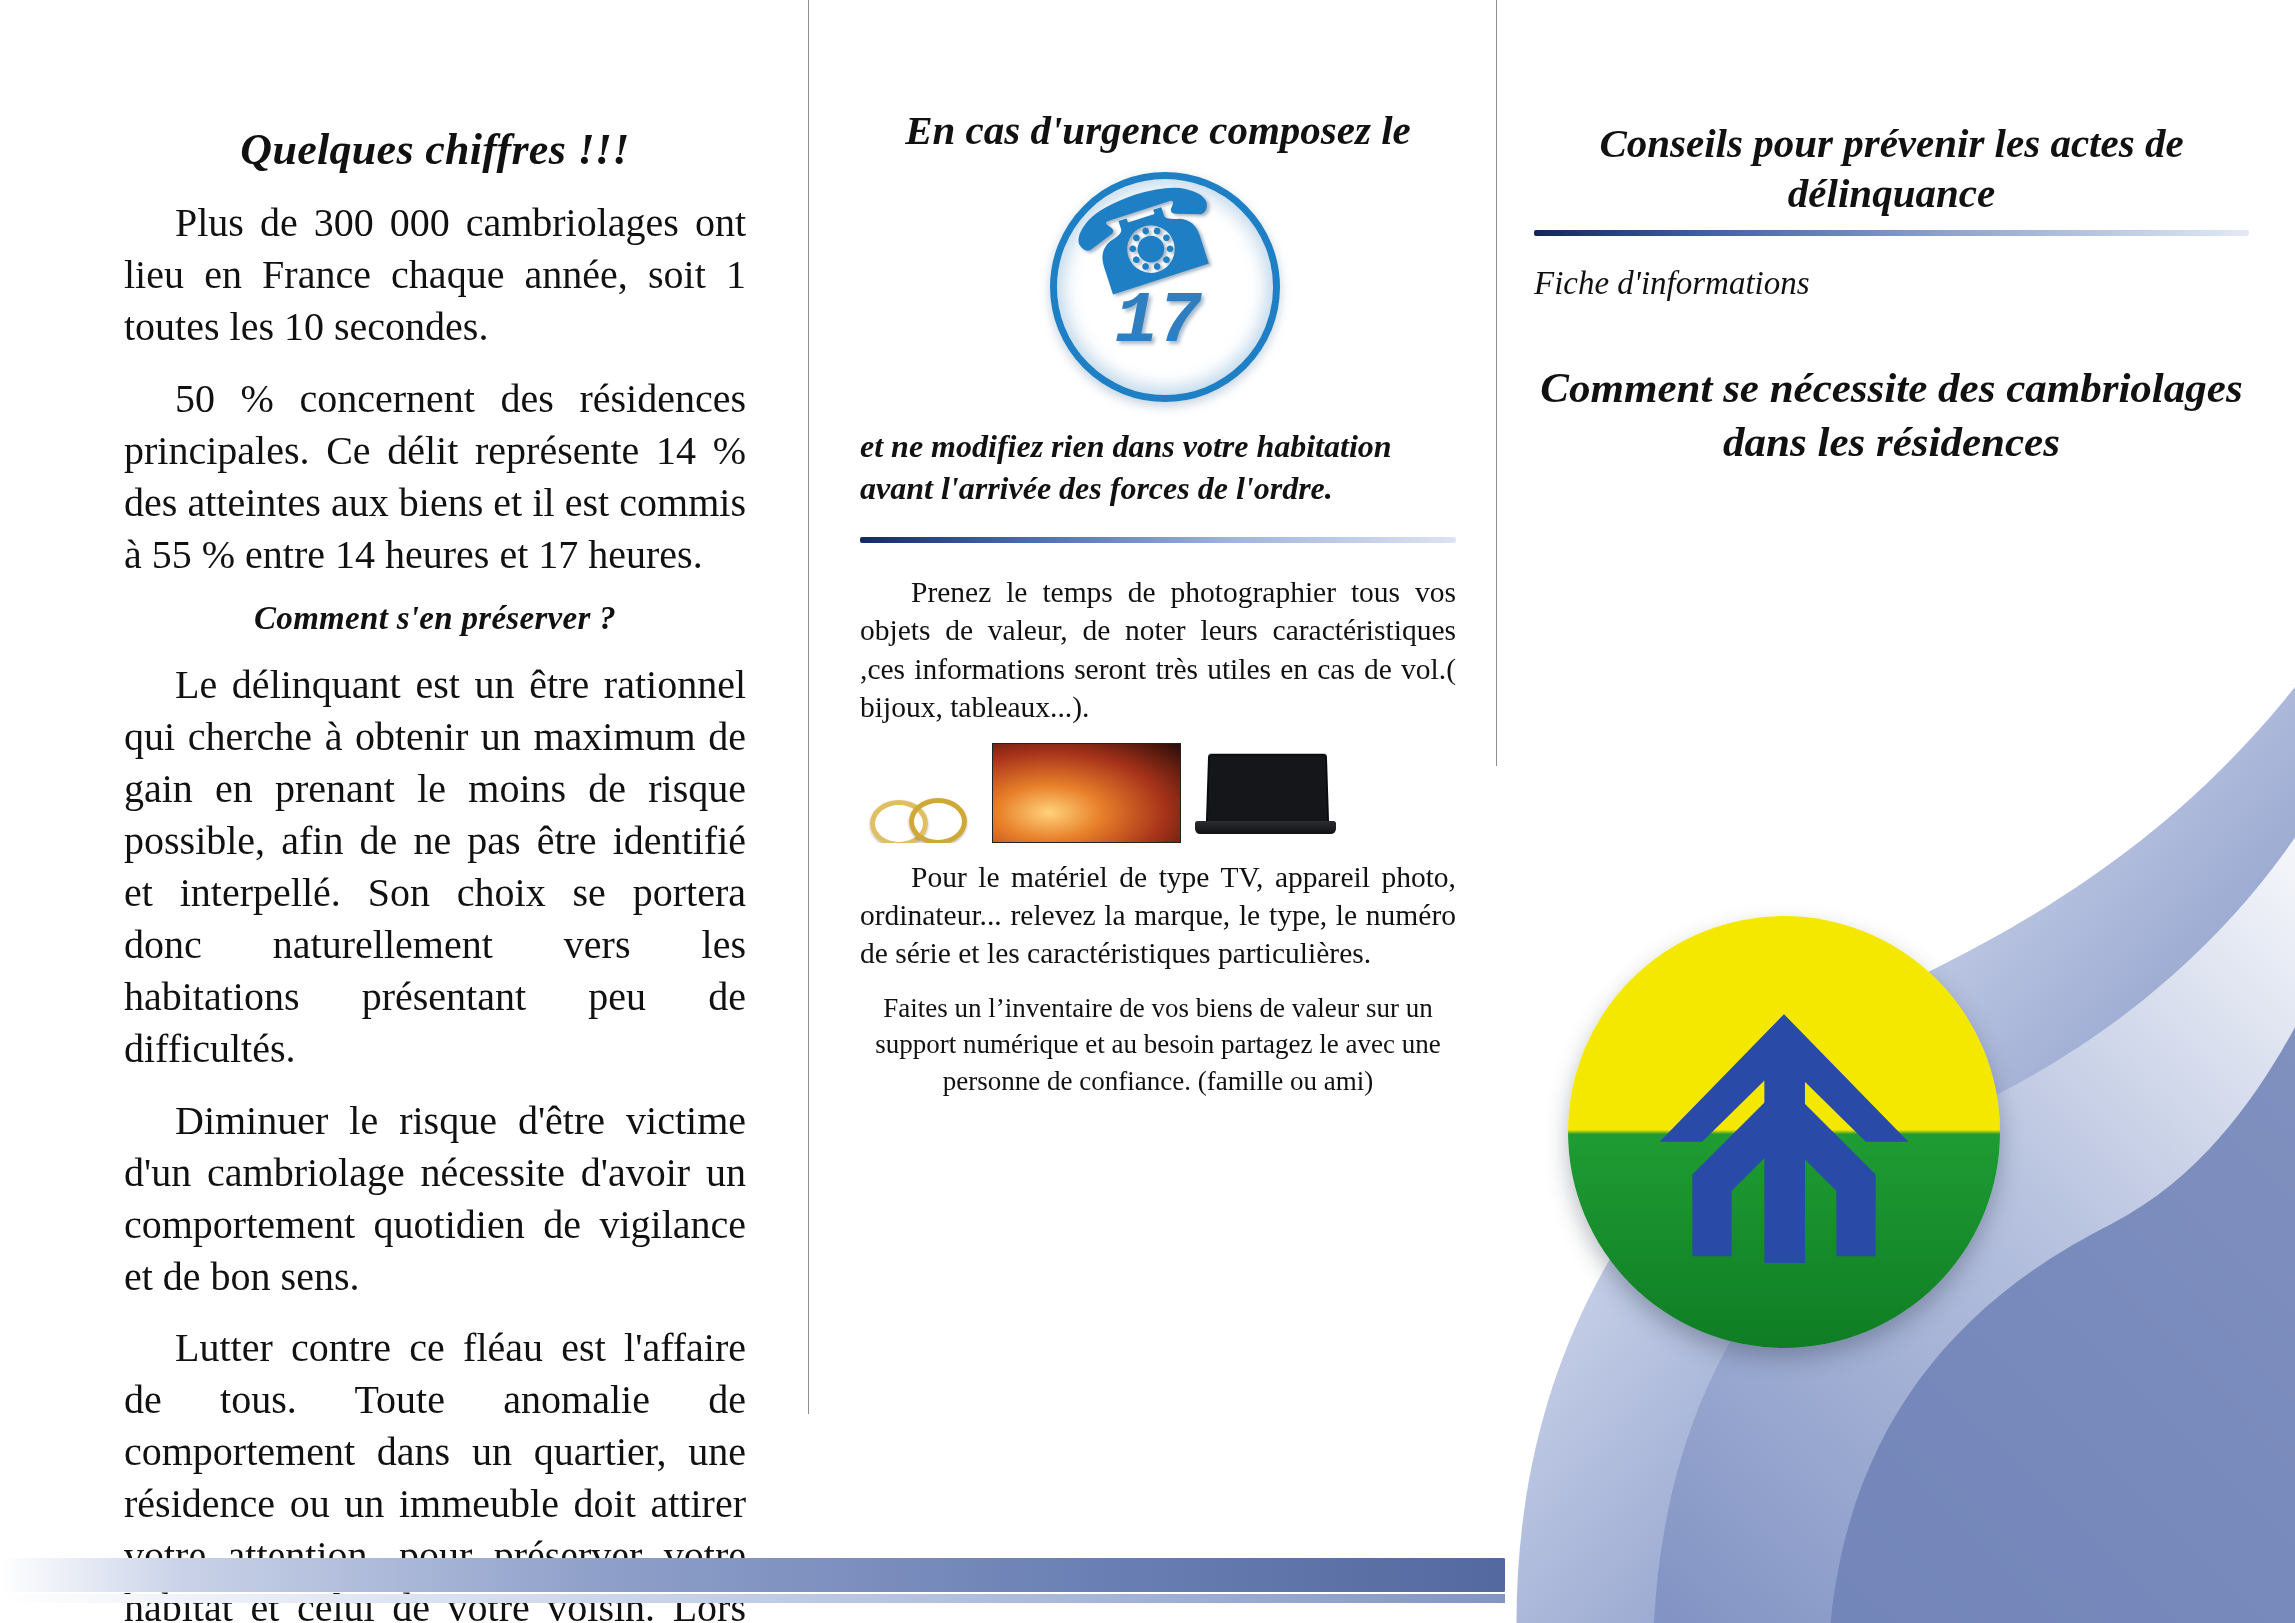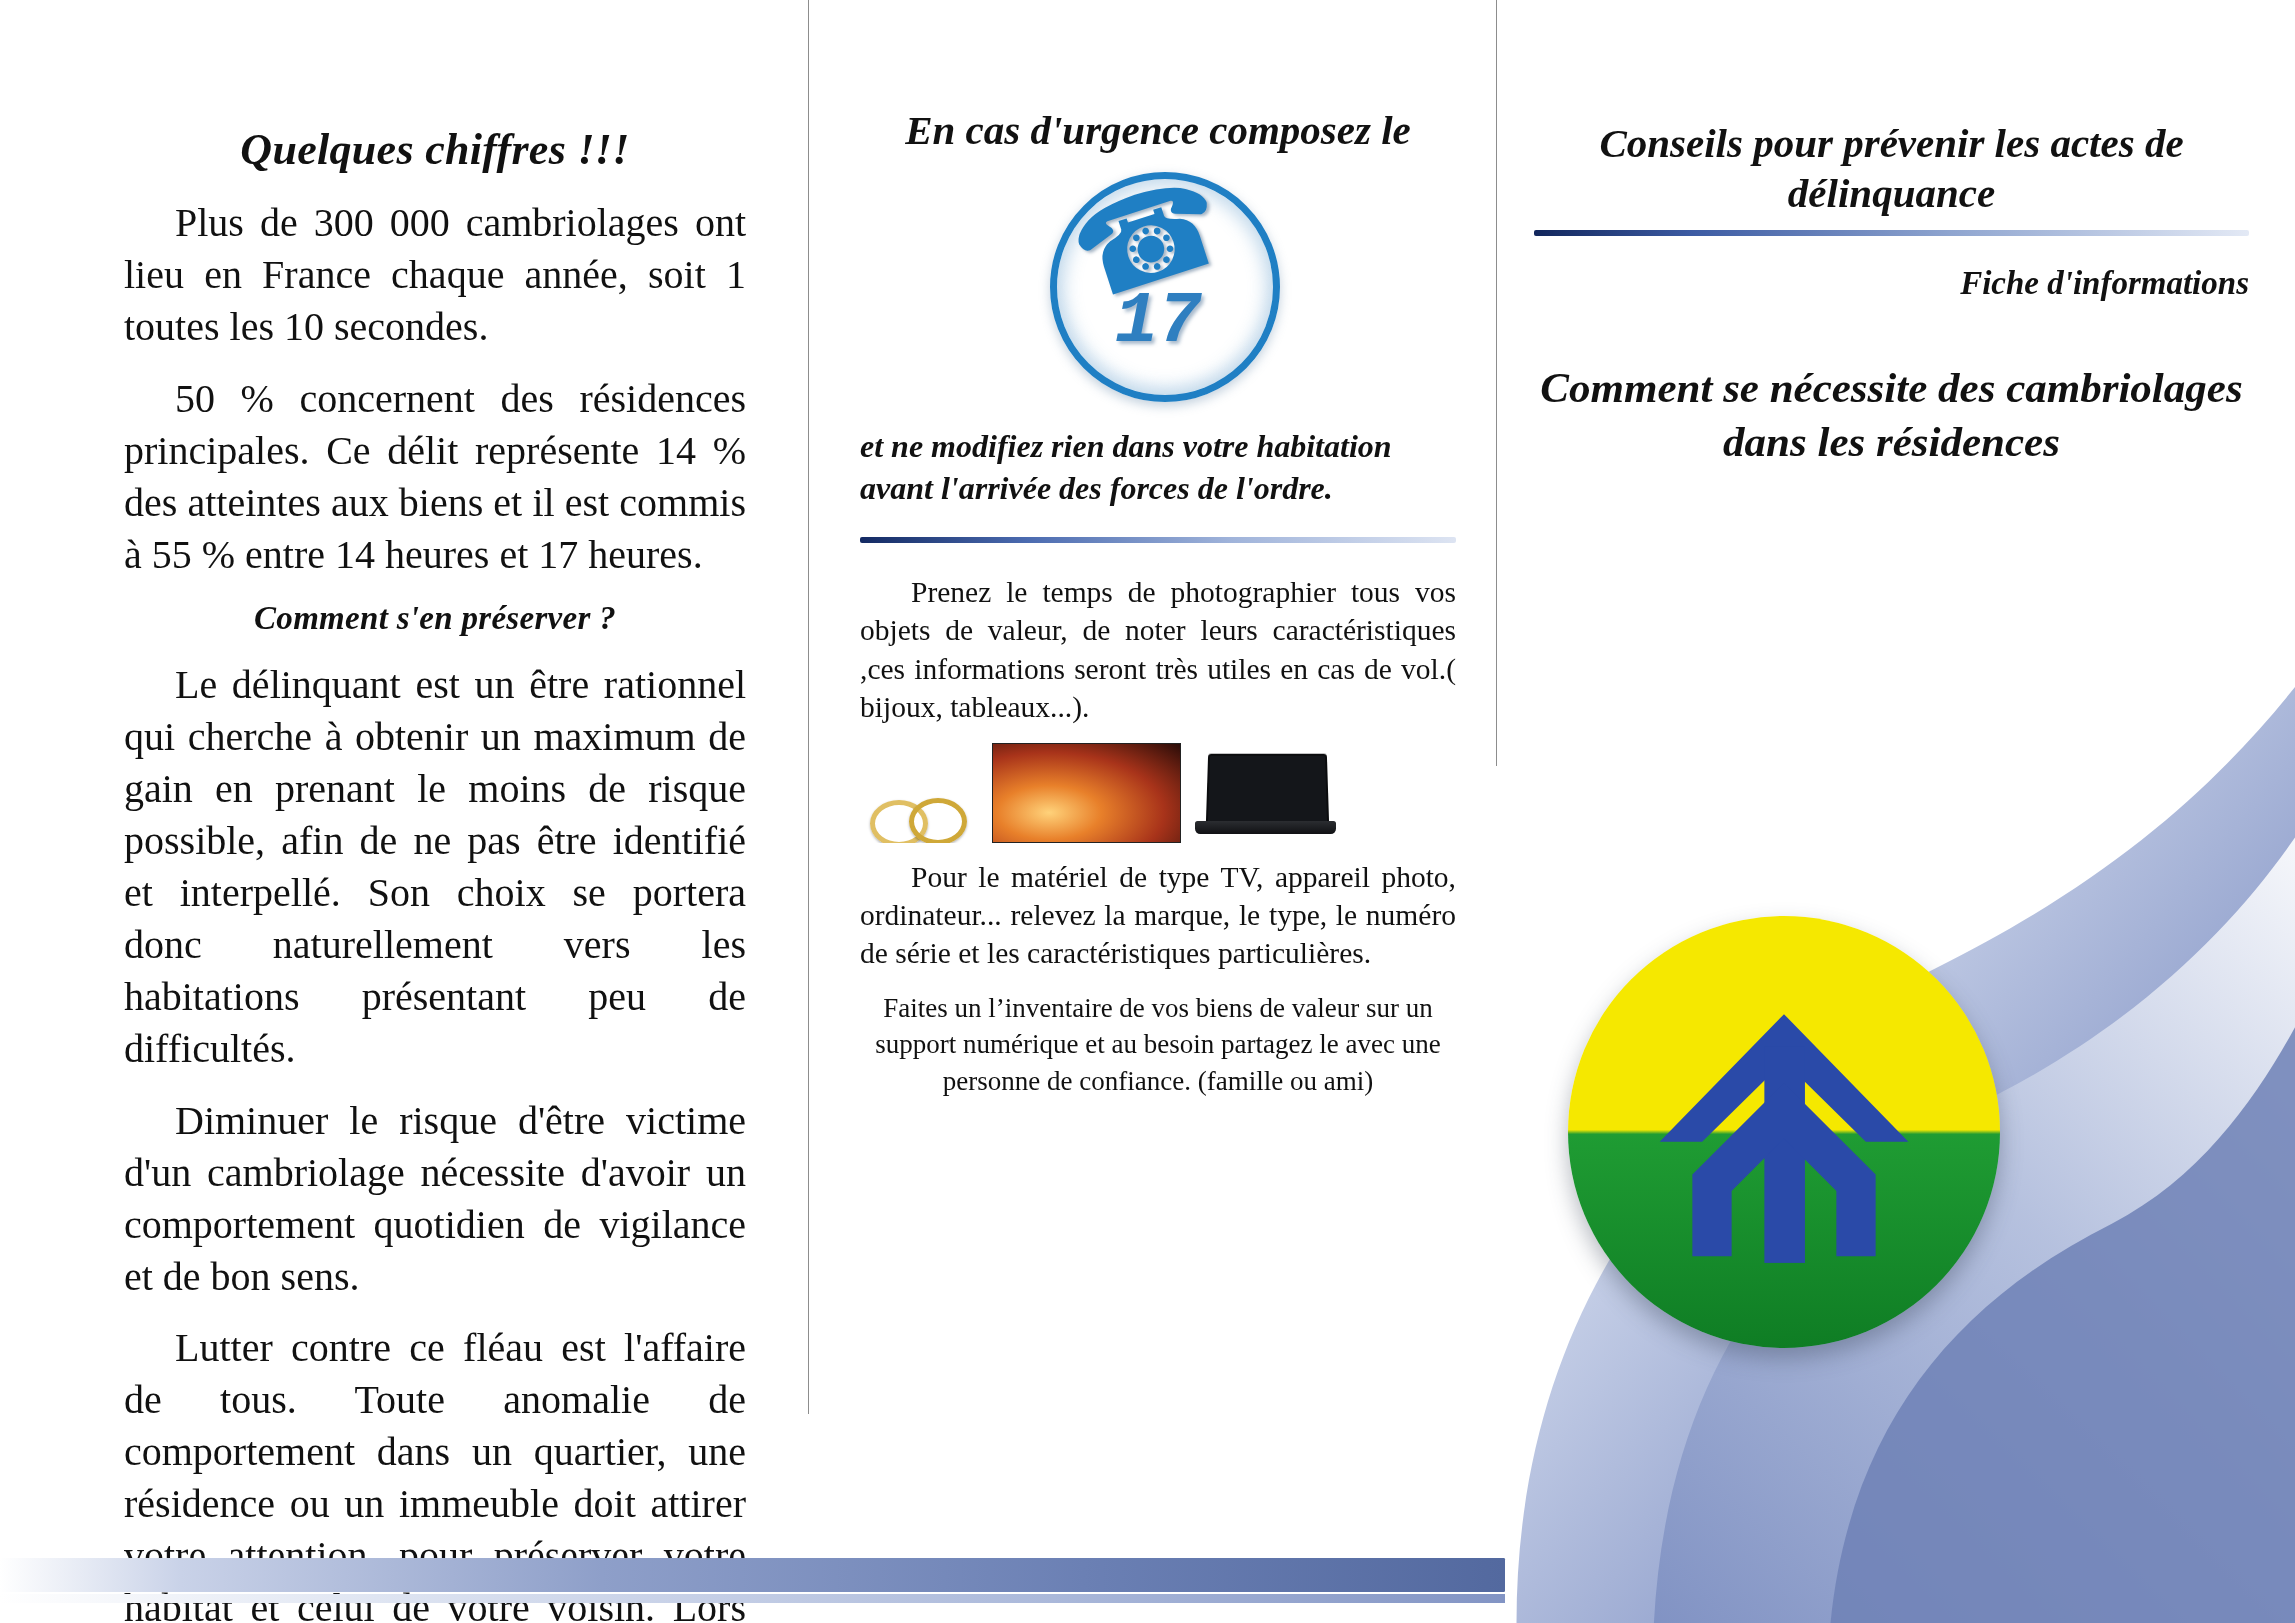--- a/index.html
+++ b/index.html
@@ -190,23 +190,23 @@
   .right-title {
     font-style: italic;
     font-weight: bold;
     font-size: 41px;
     text-align: center;
     line-height: 1.22;
     margin: 0 0 6.5px 0;
   }
   .right-fiche {
     font-style: italic;
-    font-weight: bold;
+    font-weight: normal;
     font-size: 33px;
-    text-align: right;
+    text-align: left;
     margin: 18.3px 0 59px 0;
   }
   .right-main {
     font-style: italic;
     font-weight: bold;
     font-size: 43px;
     text-align: center;
     line-height: 1.26;
     margin: 0;
   }

